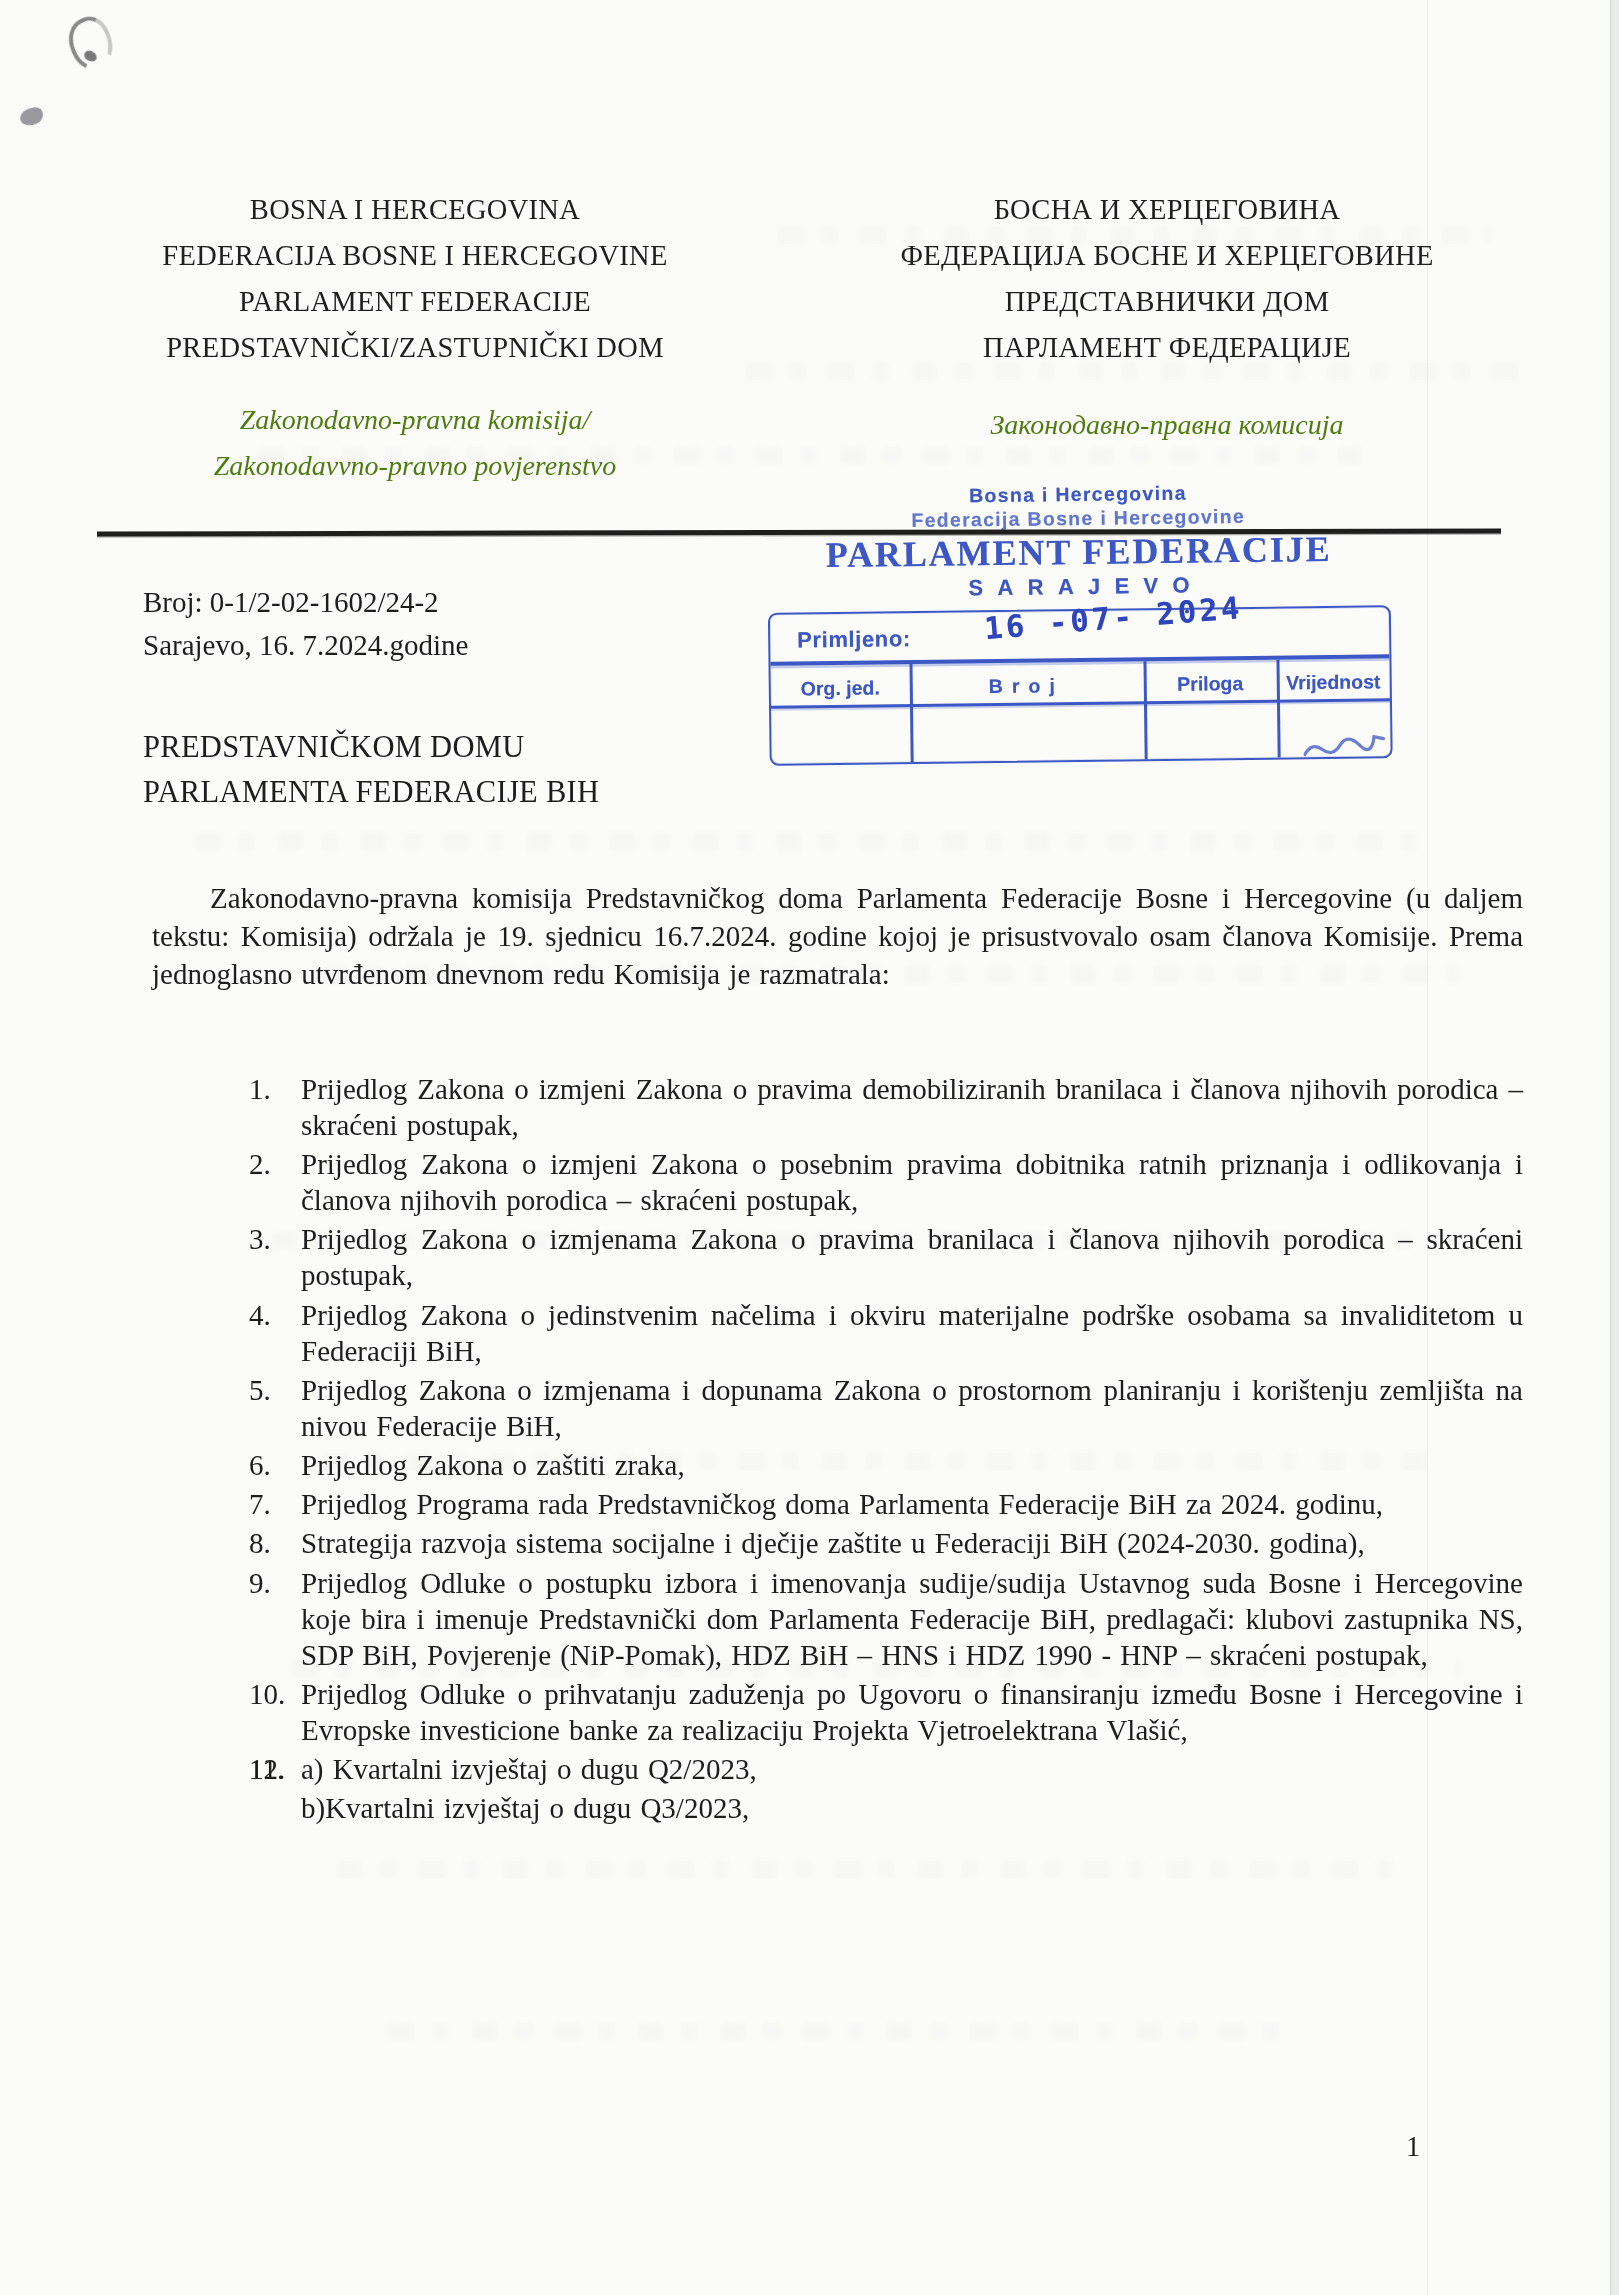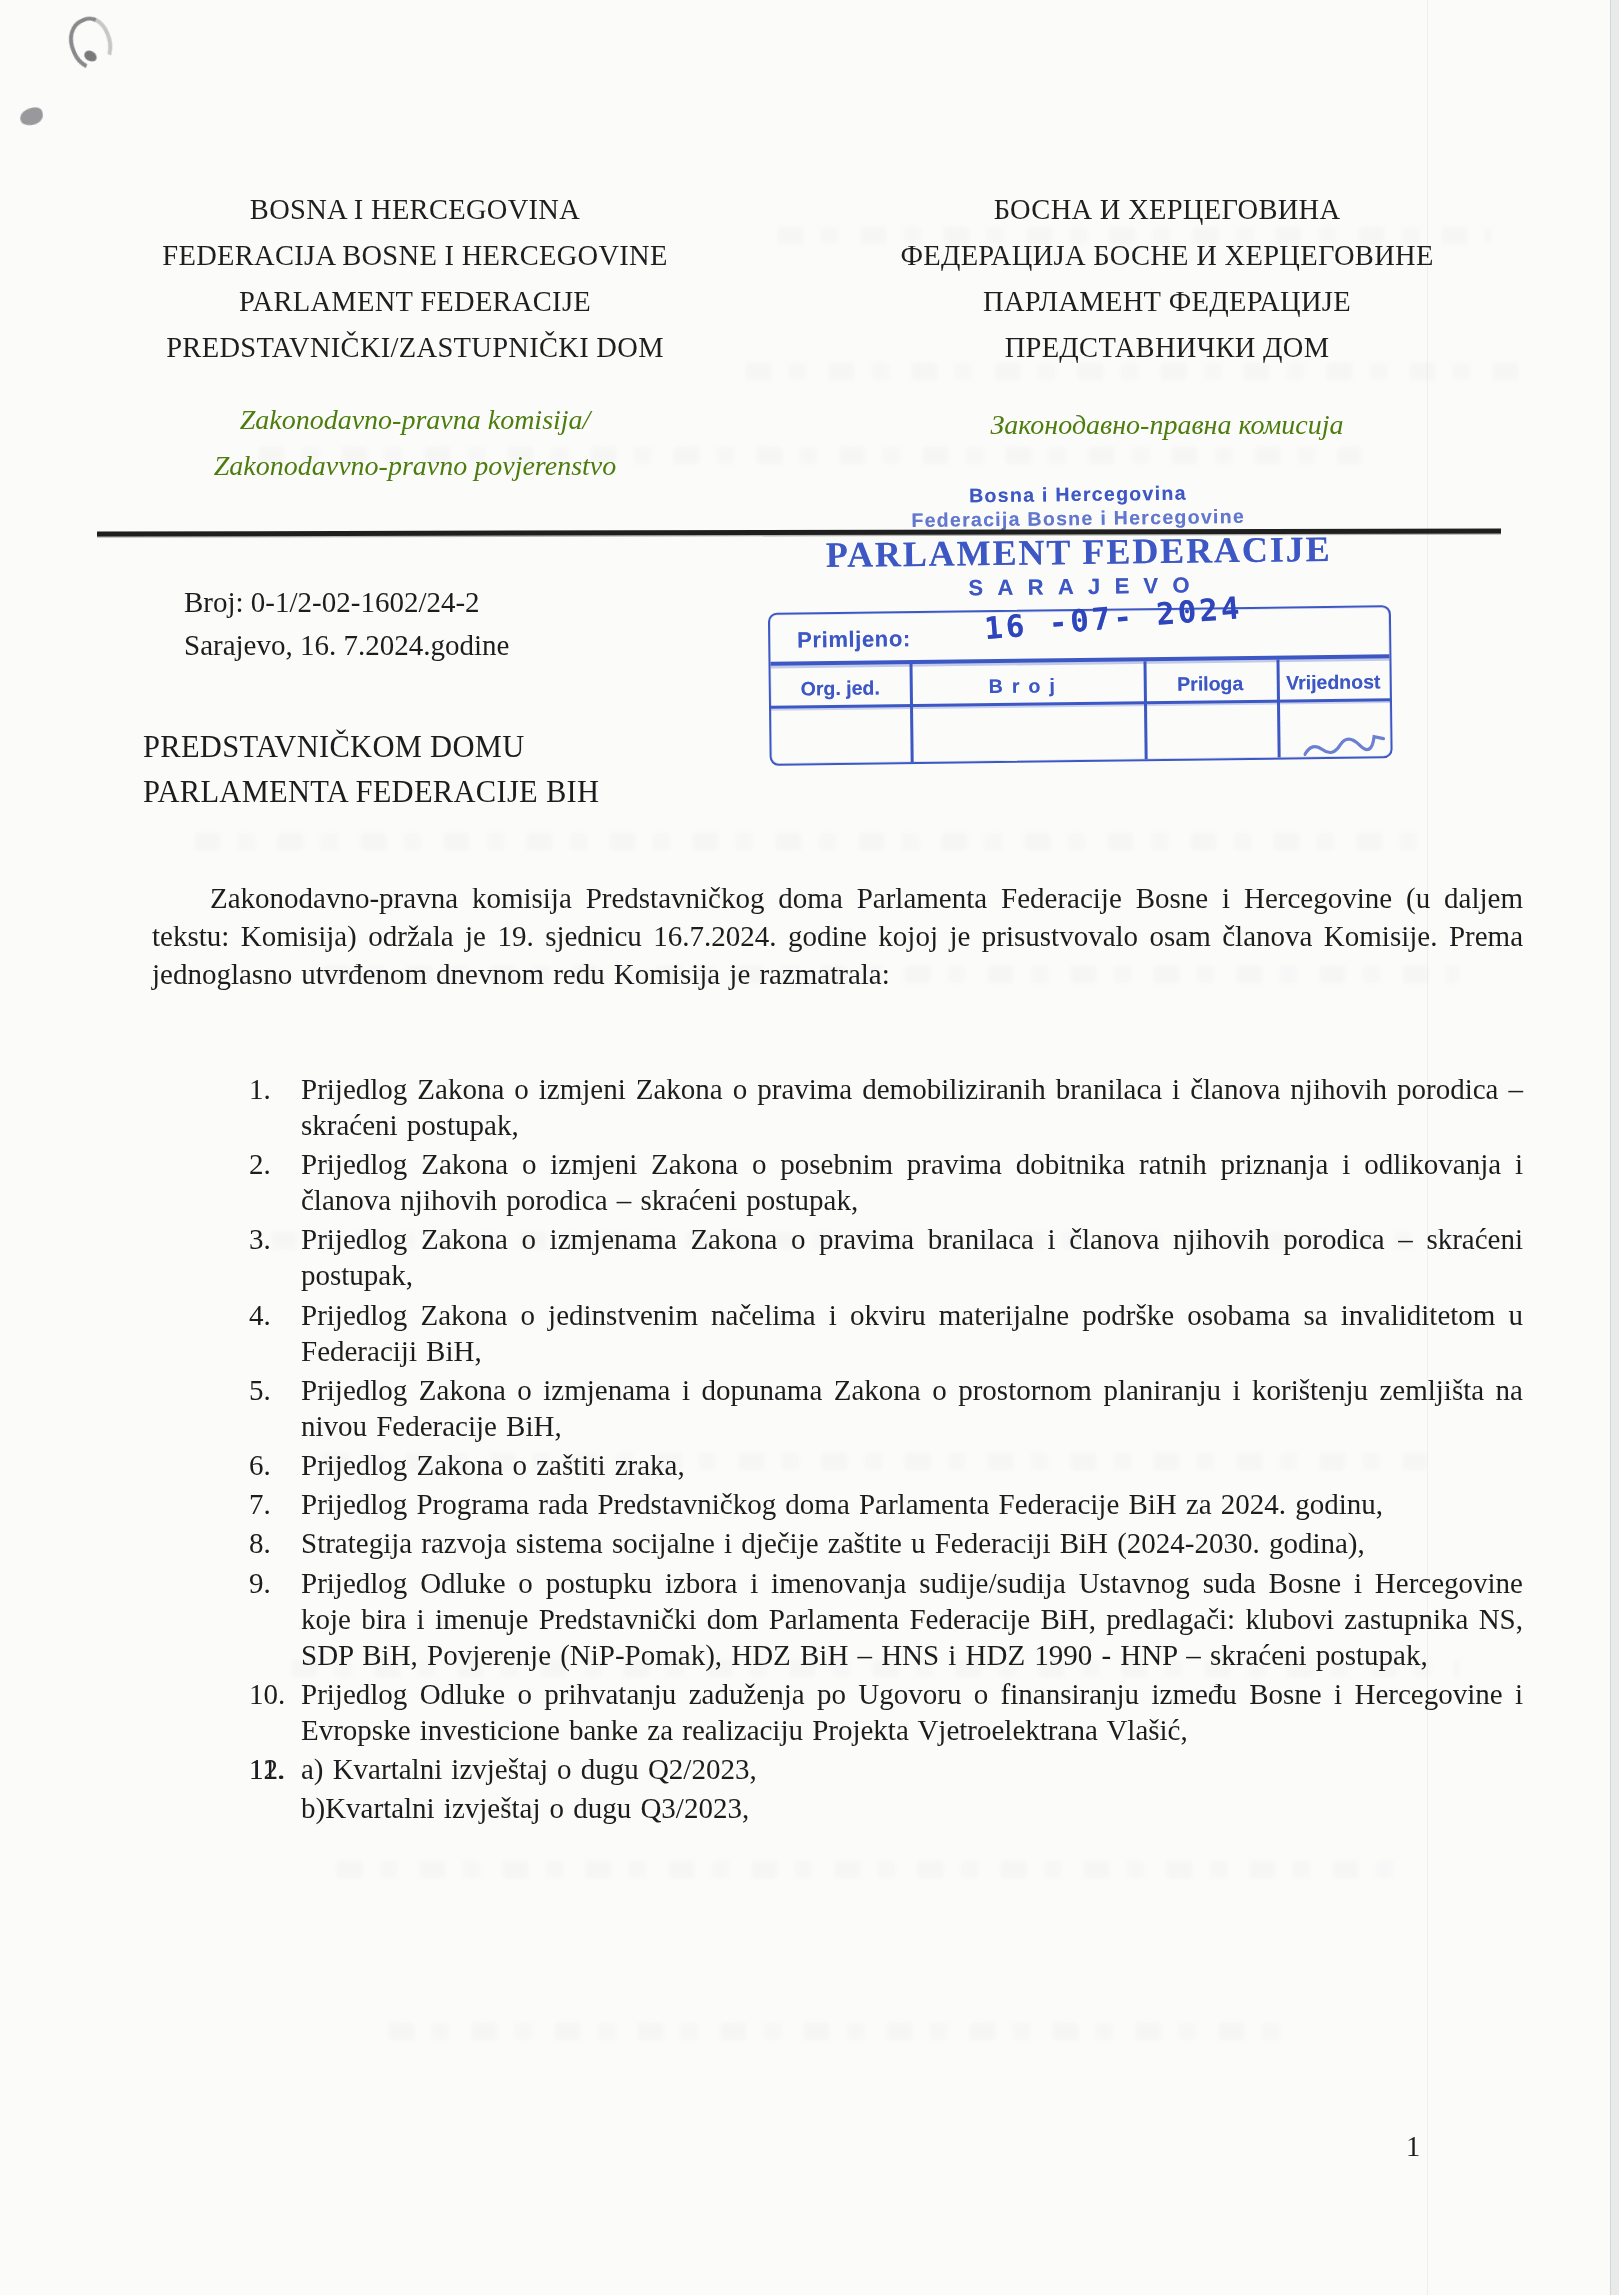--- a/index.html
+++ b/index.html
@@ -38,21 +38,21 @@
   .hdr-right{left:843px;top:187px;}
   .sub{position:absolute;width:648px;text-align:center;font-style:italic;
     font-size:28px;line-height:46px;color:#4d7c0f;}
   .sub-left{left:91px;top:397px;}
   .sub-right{left:843px;top:402px;}
 
   .rule{position:absolute;left:97px;top:530px;width:1404px;height:4.5px;
     background:#1f1f1f;transform:rotate(-0.12deg);z-index:6;
     box-shadow:0 1.3px 0.6px rgba(0,0,0,0.28);}
 
-  .meta{position:absolute;left:143px;top:581px;font-size:29px;line-height:43px;margin-left:41px;}
+  .meta{position:absolute;left:143px;top:581px;font-size:29px;line-height:43px;}
 
   
   .stamp{position:absolute;left:768px;top:482px;width:623px;
     color:#3d58c4;transform:rotate(-0.7deg);z-index:4;
     font-family:"Liberation Sans", sans-serif;text-shadow:0 0 0.6px rgba(61,88,196,0.55);}
   .stamp-small{ text-align:center;font-weight:bold;font-size:19.5px;letter-spacing:1.3px;line-height:24px;}
   .stamp-small2{opacity:.8;}
   .stamp-title{text-align:center;font-weight:bold;font-size:36px;letter-spacing:1.9px;
     line-height:39px;margin-top:2.6px;font-family:"Liberation Serif", serif;}
   .stamp-city{text-align:center;font-weight:bold;font-size:22px;letter-spacing:14.3px;
@@ -117,22 +117,22 @@
     <div>PREDSTAVNIČKI/ZASTUPNIČKI DOM</div>
   </div>
   <div class="sub sub-left">
     <div>Zakonodavno-pravna komisija/</div>
     <div>Zakonodavvno-pravno povjerenstvo</div>
   </div>
 
   <div class="hdr hdr-right">
     <div>БОСНА И ХЕРЦЕГОВИНА</div>
     <div>ФЕДЕРАЦИЈА БОСНЕ И ХЕРЦЕГОВИНЕ</div>
+    <div>ПРЕДСТАВНИЧКИ ДОМ</div>
     <div>ПАРЛАМЕНТ ФЕДЕРАЦИЈЕ</div>
-    <div>ПРЕДСТАВНИЧКИ ДОМ</div>
   </div>
   <div class="sub sub-right">
     <div>Законодавно-правна комисија</div>
   </div>
 
   <div class="stamp">
     <div class="stamp-small">Bosna i Hercegovina</div>
     <div class="stamp-small stamp-small2">Federacija Bosne i Hercegovine</div>
     <div class="stamp-title">PARLAMENT FEDERACIJE</div>
     <div class="stamp-city">SARAJEVO</div>

